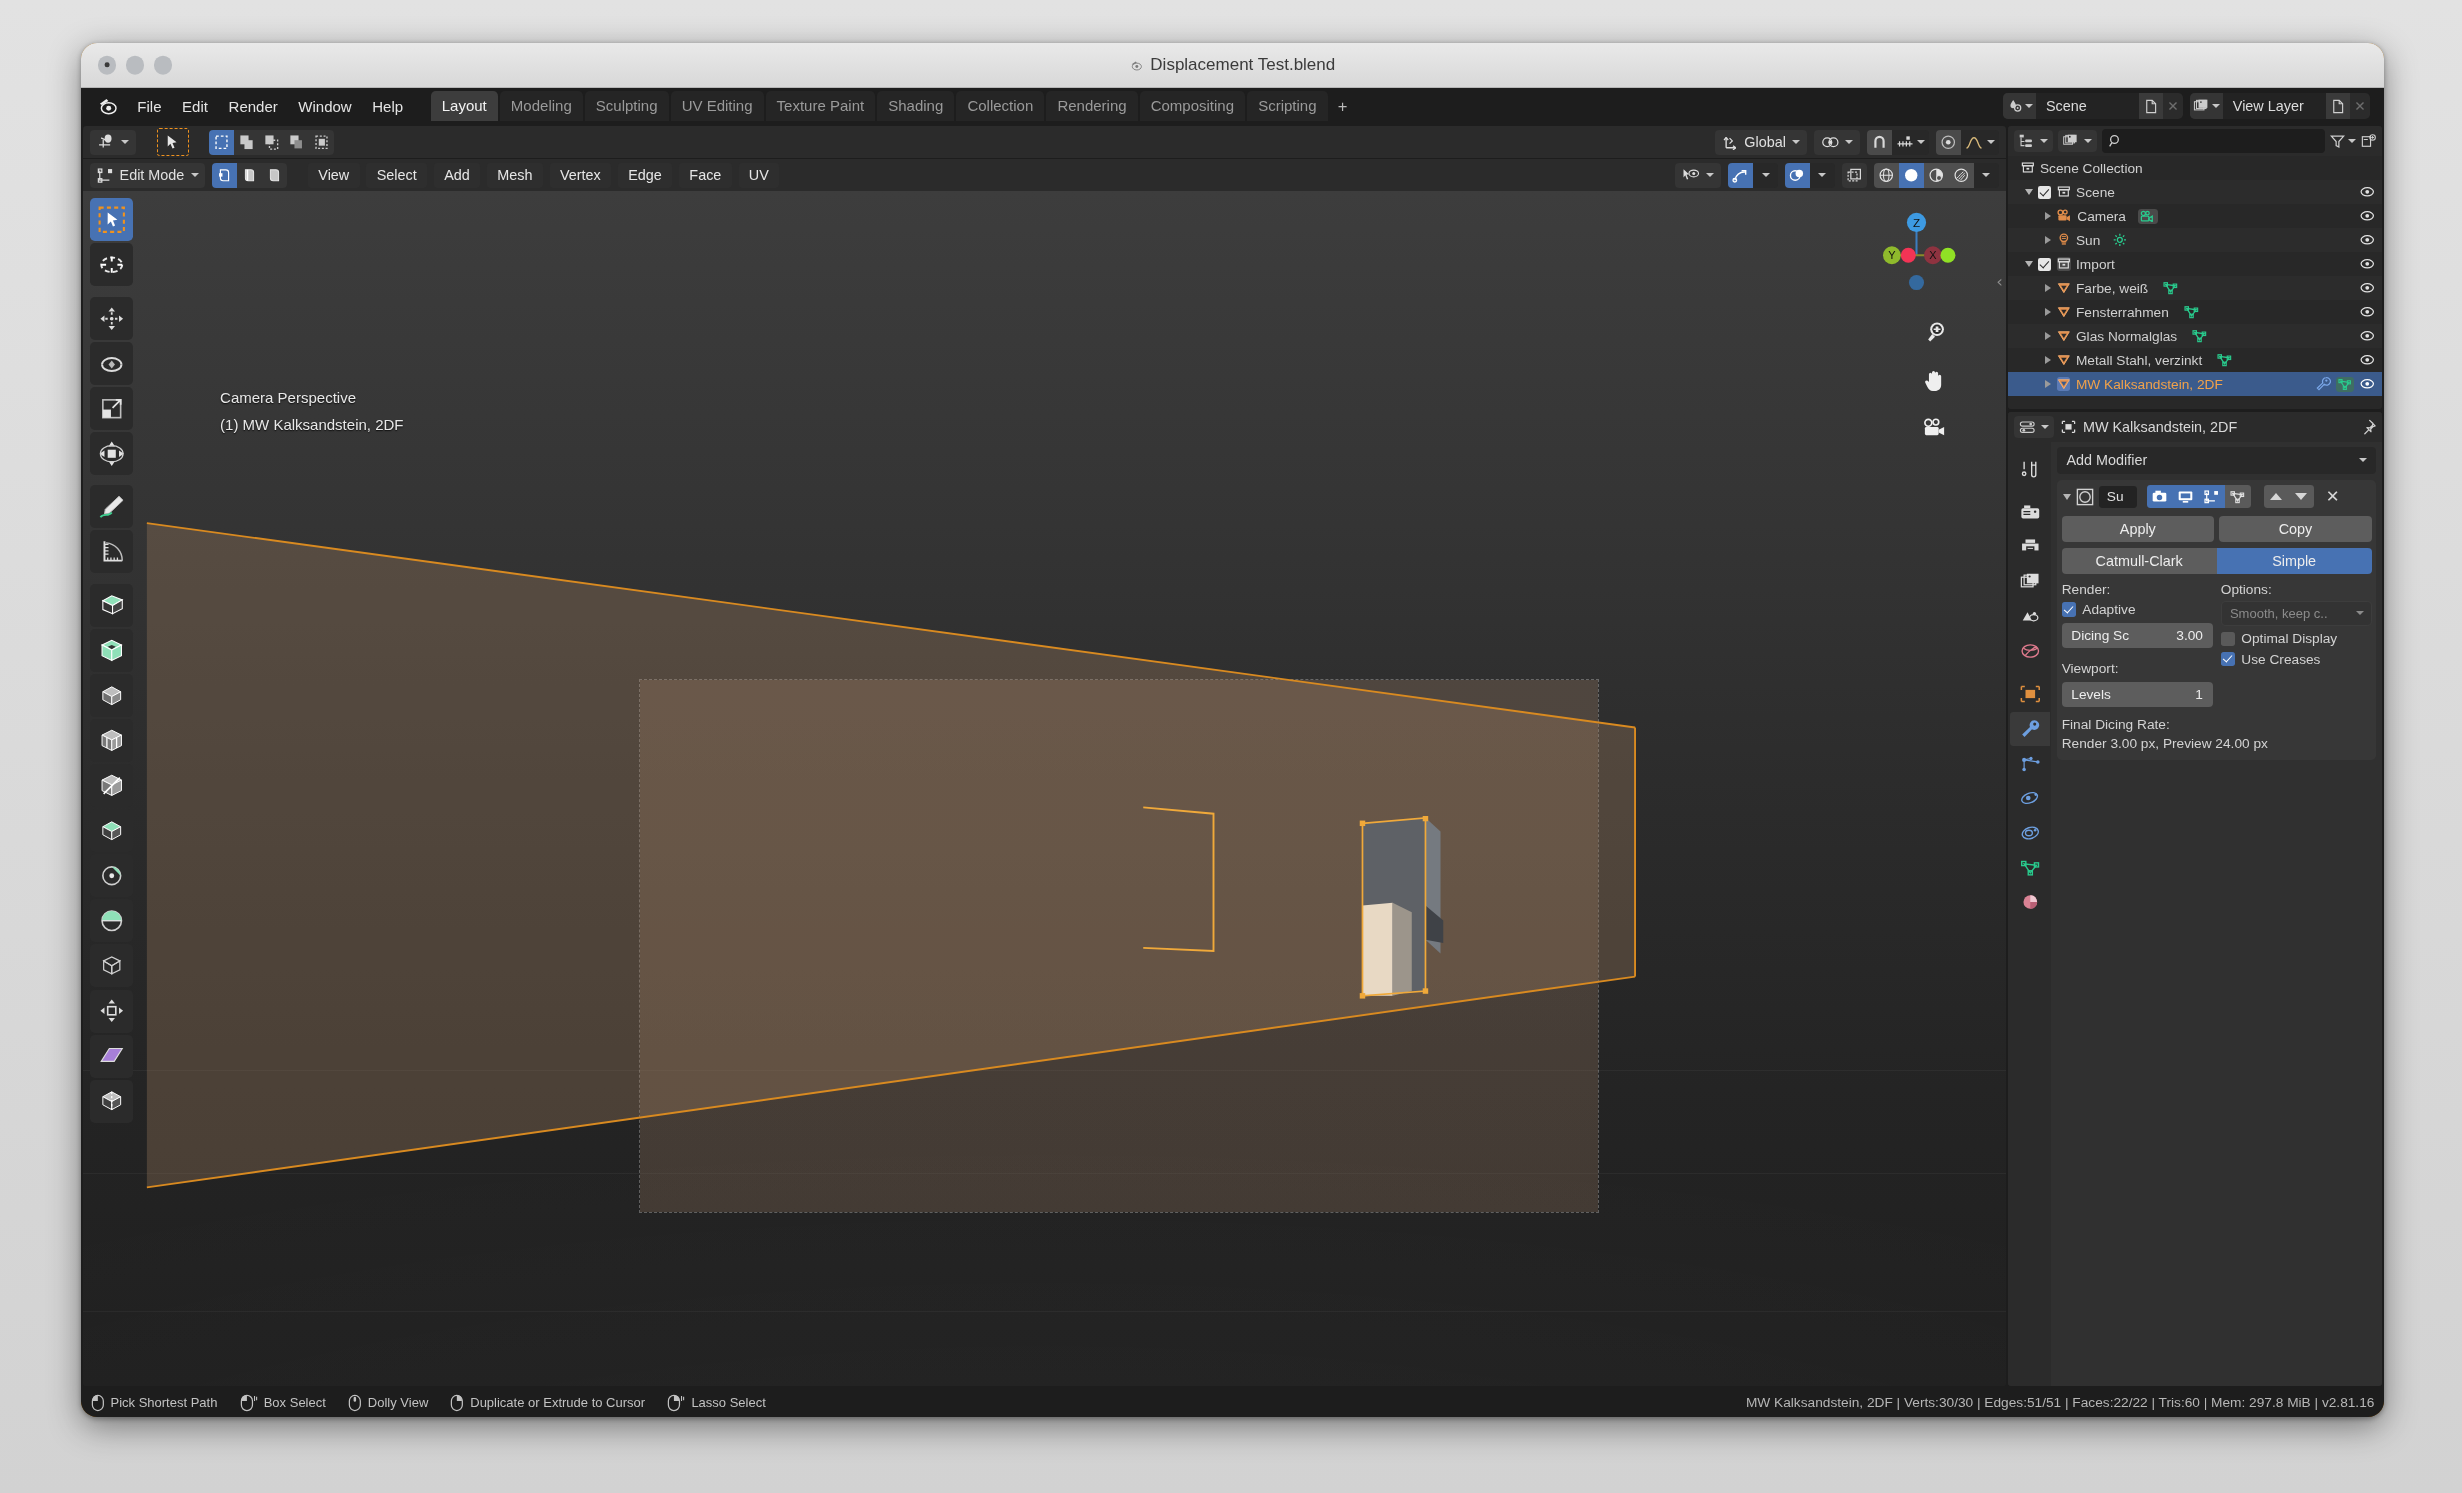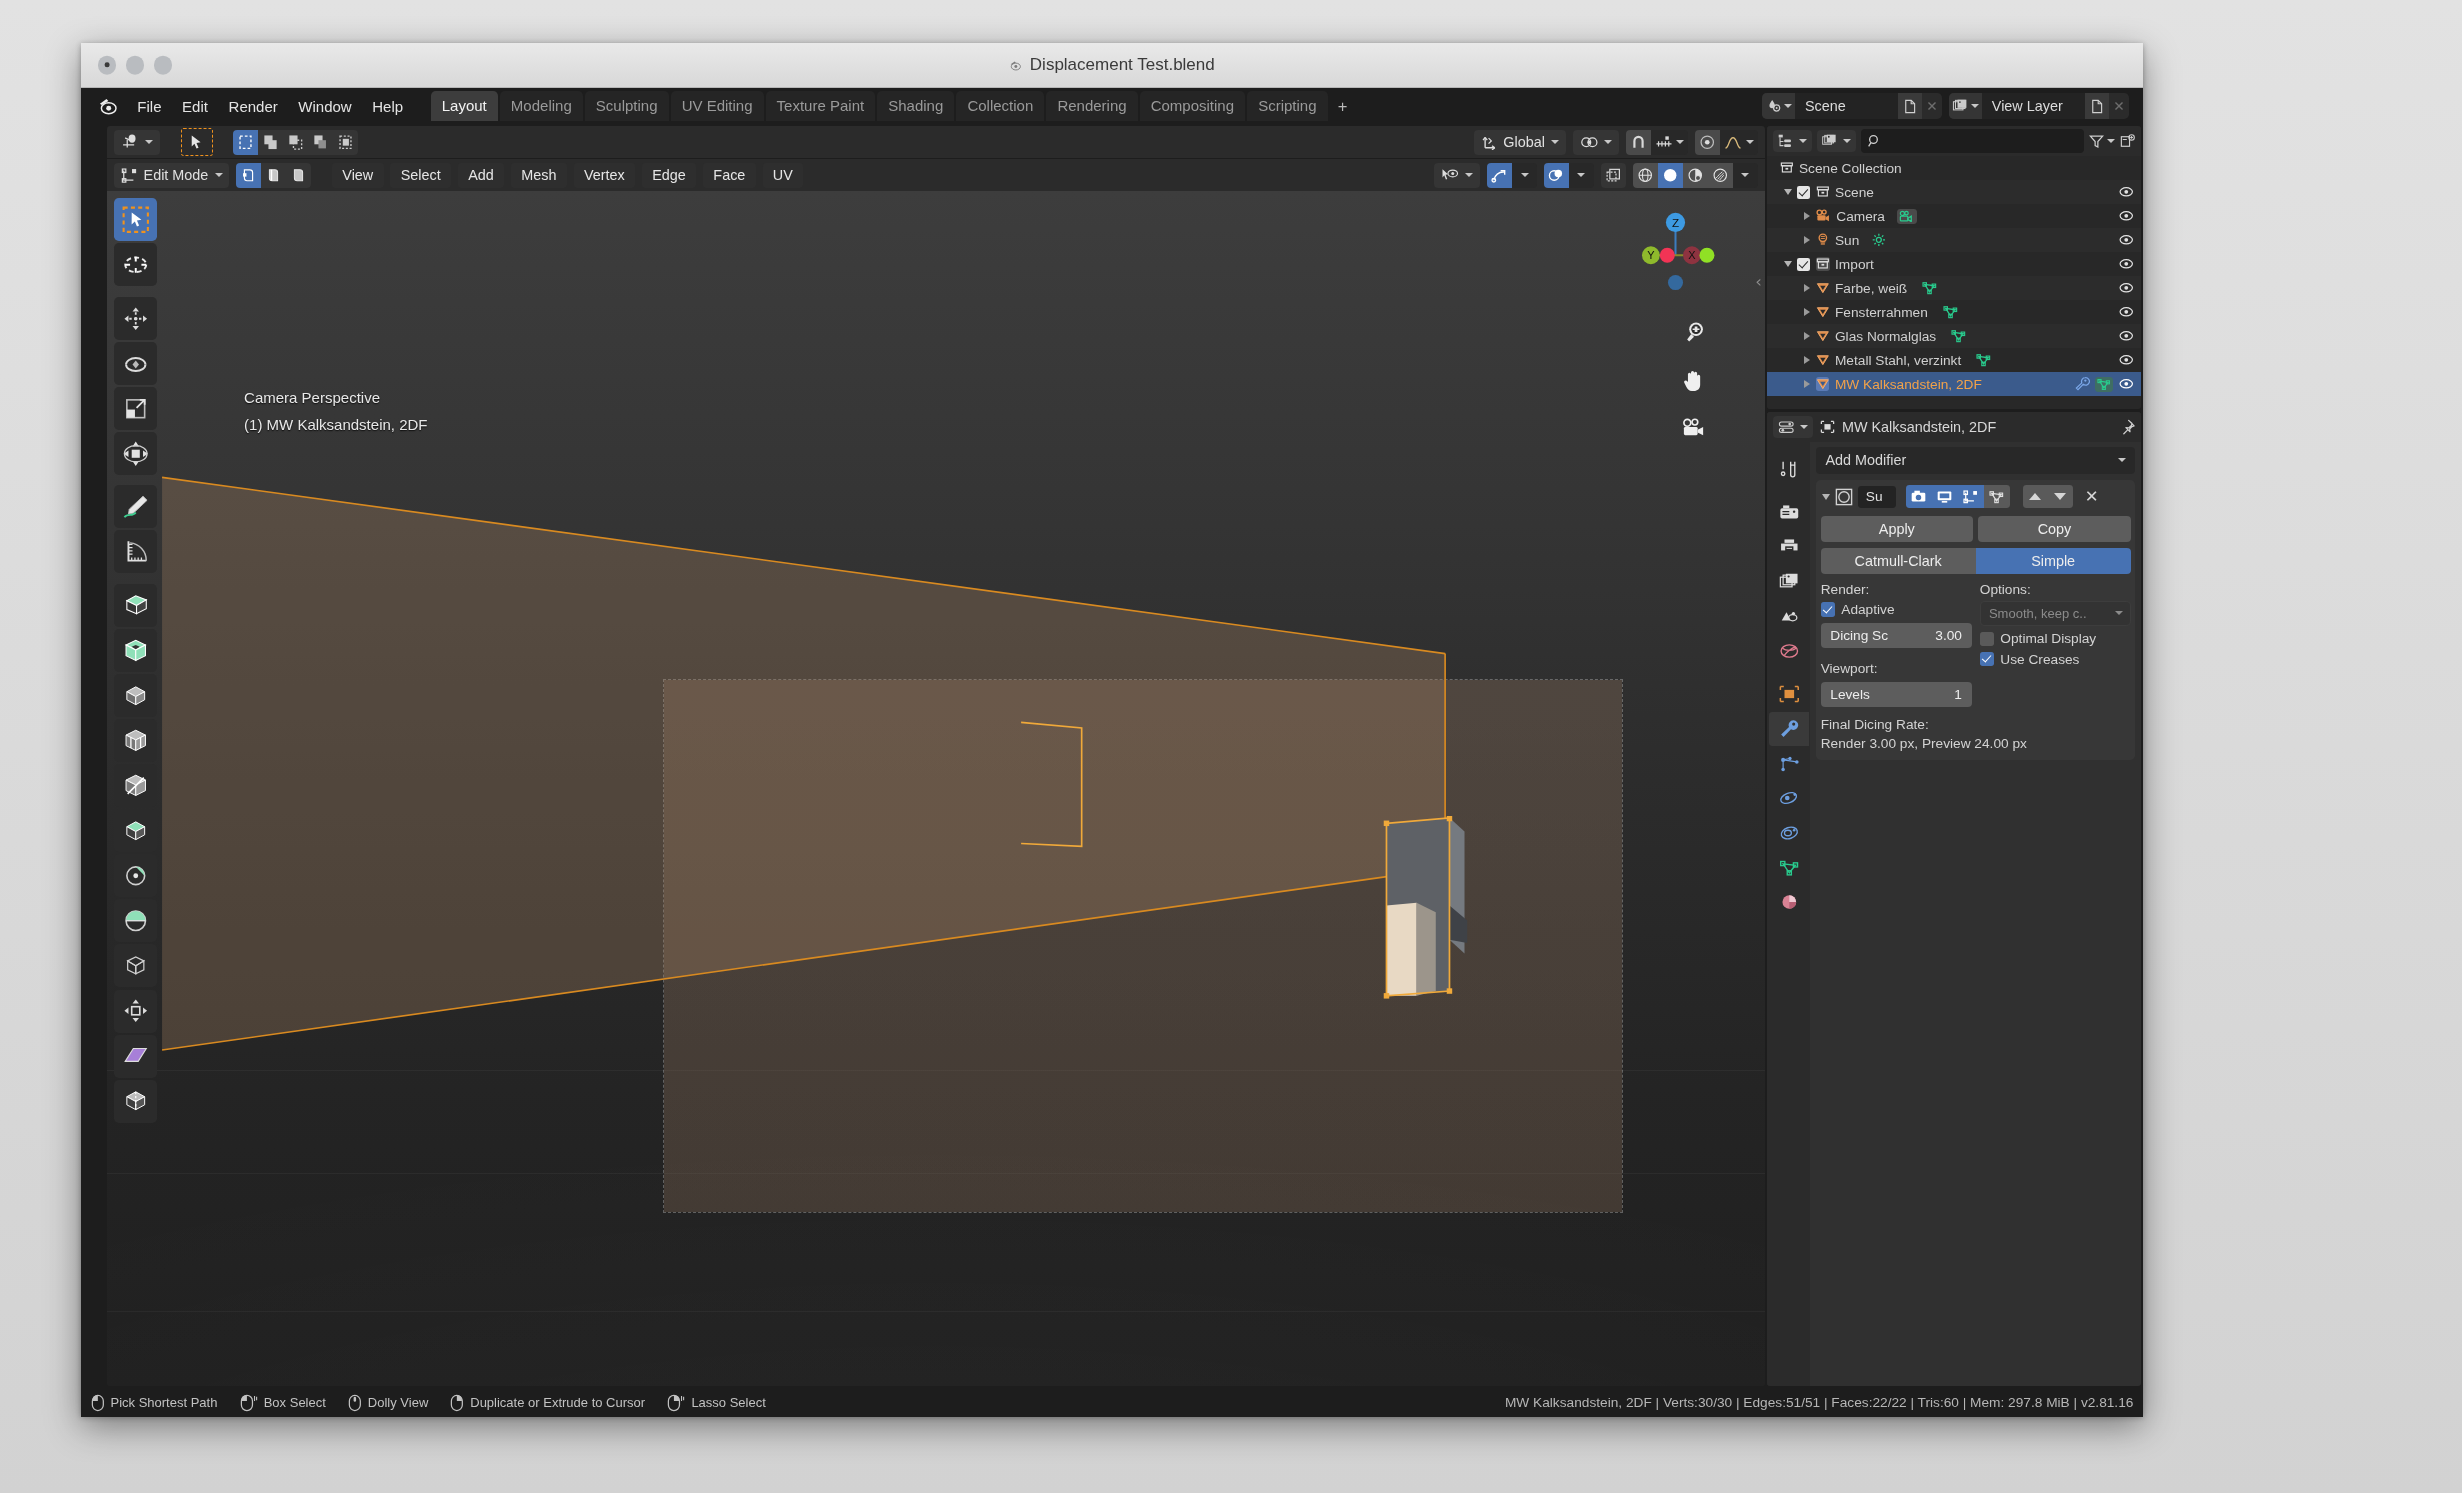--- a/index.html
+++ b/index.html
@@ -11,23 +11,23 @@
   }
   
   #desktop {
     position: absolute; inset: 0;
     background: linear-gradient(180deg,#e2e2e2 0%, #d2d2d2 100%);
   }
   
   #window {
     position: absolute;
     left: 81px; top: 43px;
-    width: 2062px; height: 1374px;
+    width: 2303px; height: 1374px;
     background: #a16207;
-    border-radius: 0;
+    border-radius: 16px;
     box-shadow: 0 9.6px 33px rgba(0,0,0,.42), 0 1.4px 5.5px rgba(0,0,0,.3);
     overflow: hidden;
     display: flex; flex-direction: column;
   }
   
   #titlebar {
     height: 45px; flex: 0 0 45px;
     background: linear-gradient(180deg,#e9e9e9,#d8d8d8);
     border-bottom: 0.7px solid #b6b6b6;
     position: relative;
@@ -69,21 +69,21 @@
   .idblock .ib-name {
     background: #232323; color: #dcdcdc; font-size: 14.4px; padding: 0 12.4px 0 9.6px;
     height: 100%; display: flex; align-items: center; min-width: 103px;
     font-family: "Liberation Sans", sans-serif;
   }
   .idblock .ib-btn { width: 23.4px; height: 100%; display:flex; align-items:center; justify-content:center; background:#3a3a3a;}
   .idblock .ib-x { width: 20.6px; color: #6d6d6d; font-size: 13.7px; display:flex;align-items:center;justify-content:center;}
   
   #main { flex: 1; display: flex; background: #1d1d1d; min-height: 0; }
   
-  #viewcol { flex: 1; display: flex; flex-direction: column; min-width: 0; padding: 2.1px 1.4px 2.1px 2.1px; margin-left: 24px; }
+  #viewcol { flex: 1; display: flex; flex-direction: column; min-width: 0; padding: 2.1px 1.4px 2.1px 2.1px; }
   .vp-header {
     height: 32px; flex: 0 0 32px; background: #2b2b2b; display: flex; align-items: center;
     gap: 6.9px; padding: 0 6.9px; border-radius: 3.4px 3.4px 0 0;
   }
   .vp-header2 { border-radius: 0; margin-top: 1.4px; }
   .btn-grp { display: flex; align-items: center; background: #2b2b2b; border-radius: 4.1px; overflow: hidden; }
   .ibtn {
     height: 25px; min-width: 25px; background: #353535; display: flex; align-items: center;
     justify-content: center; color: #d2d2d2; font-size: 12.4px; padding: 0 4.1px;
   }

